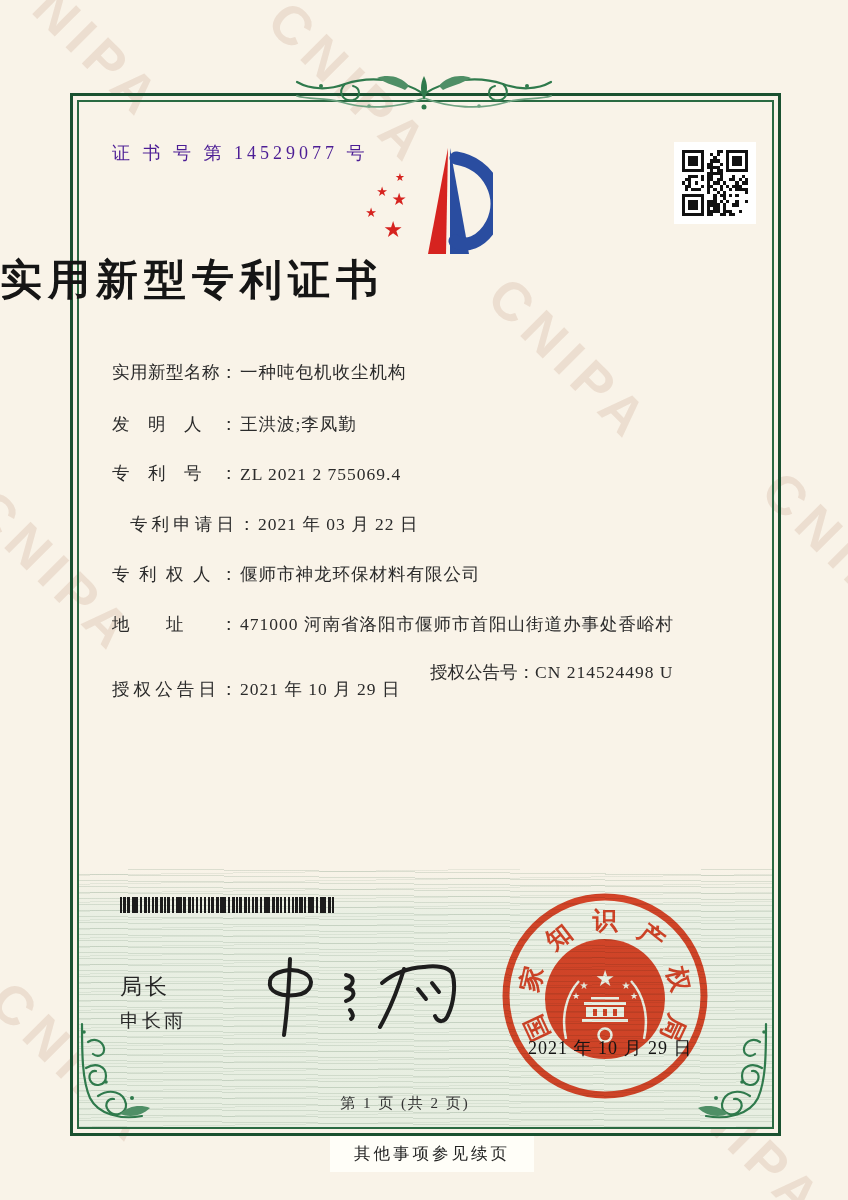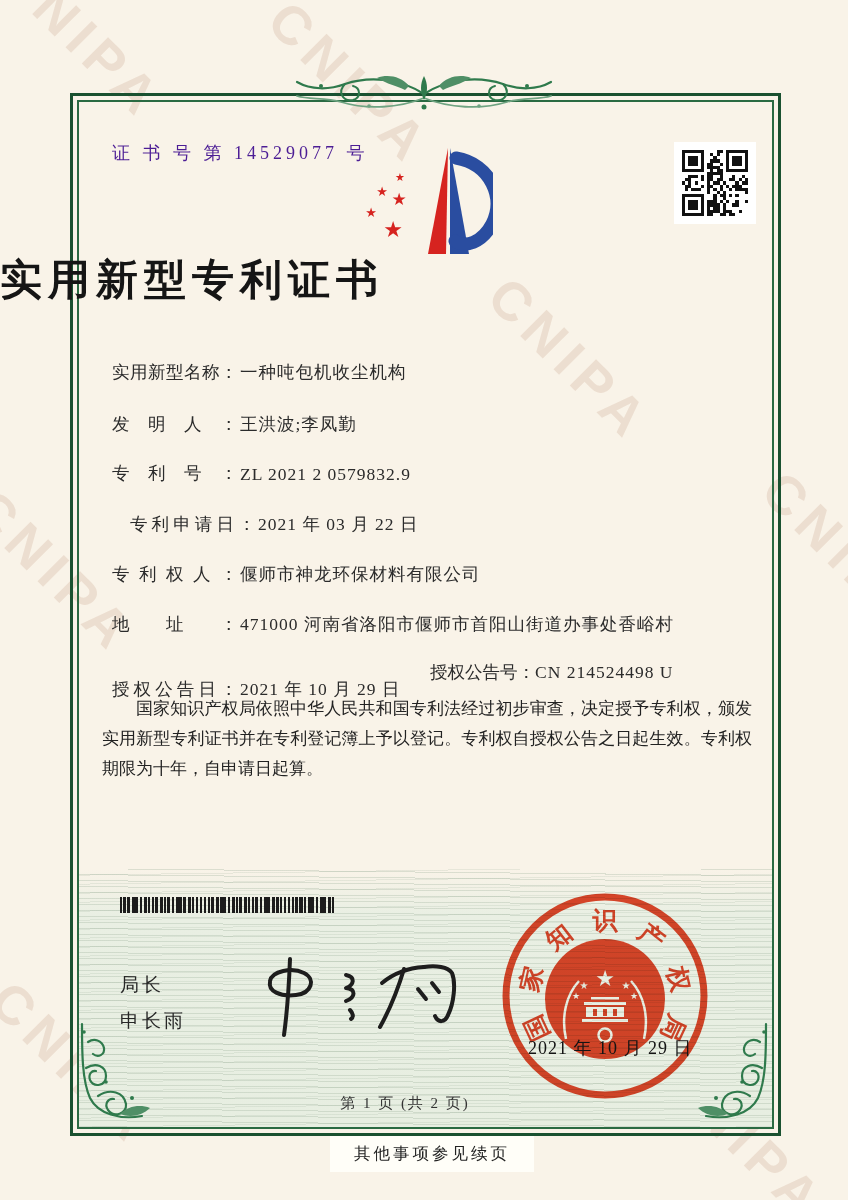--- a/index.html
+++ b/index.html
@@ -70,21 +70,21 @@
   
   .barcode{
     position:absolute;left:120px;top:897px;width:216px;height:16px;z-index:2;
     background-image:
       repeating-linear-gradient(90deg,#1c1c1c 0 2px,rgba(0,0,0,0) 2px 4px),
       repeating-linear-gradient(90deg,#1c1c1c 0 1px,rgba(0,0,0,0) 1px 7px),
       repeating-linear-gradient(90deg,rgba(0,0,0,0) 0 3px,#1c1c1c 3px 5px,rgba(0,0,0,0) 5px 11px);
   }
   .director-title{
     position:absolute;left:120px;top:972px;z-index:2;
-    font-family:"Liberation Sans","DejaVu Sans",sans-serif;font-size:19px;color:#262626;letter-spacing:3px;
+    font-family:"Liberation Sans","DejaVu Sans",sans-serif;font-size:22px;color:#262626;letter-spacing:3px;
   }
   .director-name{
     position:absolute;left:120px;top:1008px;z-index:3;
     font-family:Liberation Mono, monospace;font-size:19px;color:#262626;letter-spacing:3px;
   }
   .signature{position:absolute;left:258px;top:955px;z-index:3;}
   .seal{position:absolute;left:496px;top:887px;z-index:2;opacity:0.93;mix-blend-mode:multiply;}
   .sealdate{
     position:absolute;left:528px;top:1036px;z-index:4;
     font-size:18px;letter-spacing:1px;color:#141414;white-space:nowrap;
@@ -316,40 +316,39 @@
 
 <div class="title">实用新型专利证书</div>
 
 <div class="frow" style="top:360px;">
   <span class="flabel">实用新型名称</span><span class="fcolon"></span><span class="fvalue">一种吨包机收尘机构</span>
 </div>
 <div class="frow" style="top:412px;">
   <span class="flabel">发明人</span><span class="fcolon"></span><span class="fvalue">王洪波;李凤勤</span>
 </div>
 <div class="frow" style="top:461px;">
-  <span class="flabel">专利号</span><span class="fcolon"></span><span class="fvalue">ZL 2021 2 0579832.9</span>
+  <span class="flabel">专利号</span><span class="fcolon"></span><span class="fvalue">ZL 2021 2 755069.4</span>
 </div>
 <div class="frow" style="top:512px;margin-left:18px;">
   <span class="flabel">专利申请日</span><span class="fcolon"></span><span class="fvalue">2021 年 03 月 22 日</span>
 </div>
 <div class="frow" style="top:562px;">
   <span class="flabel">专利权人</span><span class="fcolon"></span><span class="fvalue">偃师市神龙环保材料有限公司</span>
 </div>
 <div class="frow" style="top:612px;">
   <span class="flabel">地址</span><span class="fcolon"></span><span class="fvalue">471000 河南省洛阳市偃师市首阳山街道办事处香峪村</span>
 </div>
 <div class="frow" style="top:677px;">
   <span class="flabel">授权公告日</span><span class="fcolon"></span><span class="fvalue">2021 年 10 月 29 日</span>
 </div>
 <div class="grantrow">
   <span class="glabel">授权公告号</span><span class="fvalue">CN 214524498 U</span>
 </div>
 
 <div class="bodytext">
-  <p>国家知识产权局依照中华人民共和国专利法经过初步审查，决定授予专利权，颁发实用新型专利证书并在专利登记簿上予以登记。专利权自授权公告之日起生效。专利权期限为十年，自申请日起算。</p>
 </div>
 
 <div class="barcode"></div>
 
 <div class="director-title">局长</div>
 <div class="director-name">申长雨</div>
 
 <svg class="signature" width="200" height="85" viewBox="0 0 200 85">
   <g fill="none" stroke="#1d1d1d" stroke-width="4" stroke-linecap="round" stroke-linejoin="round">
     <path d="M32,4 C31,30 29,58 26,80"></path>

